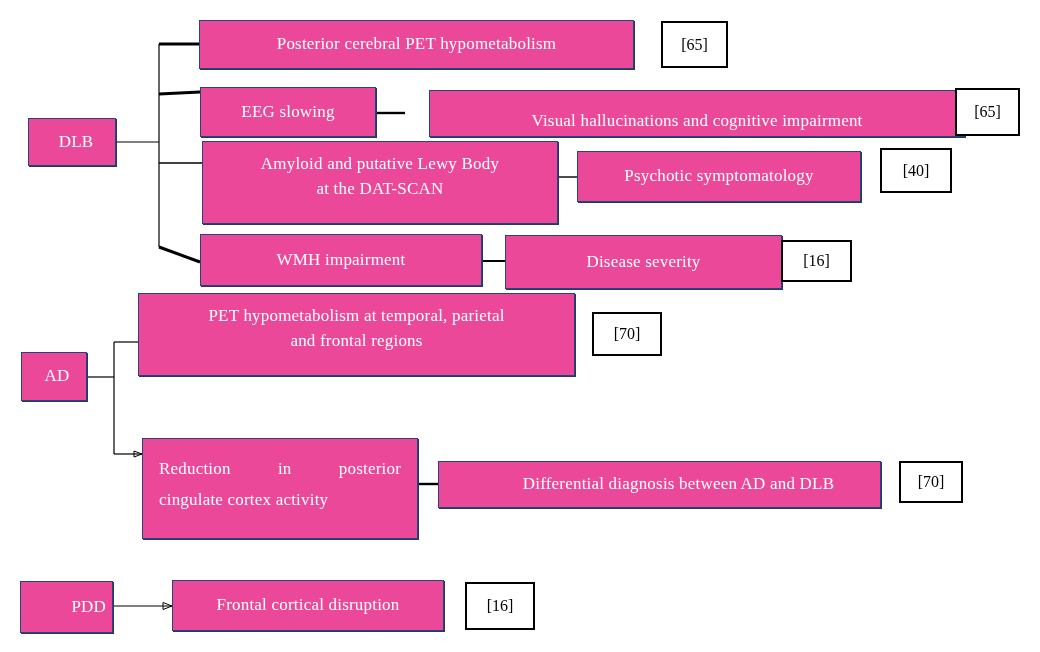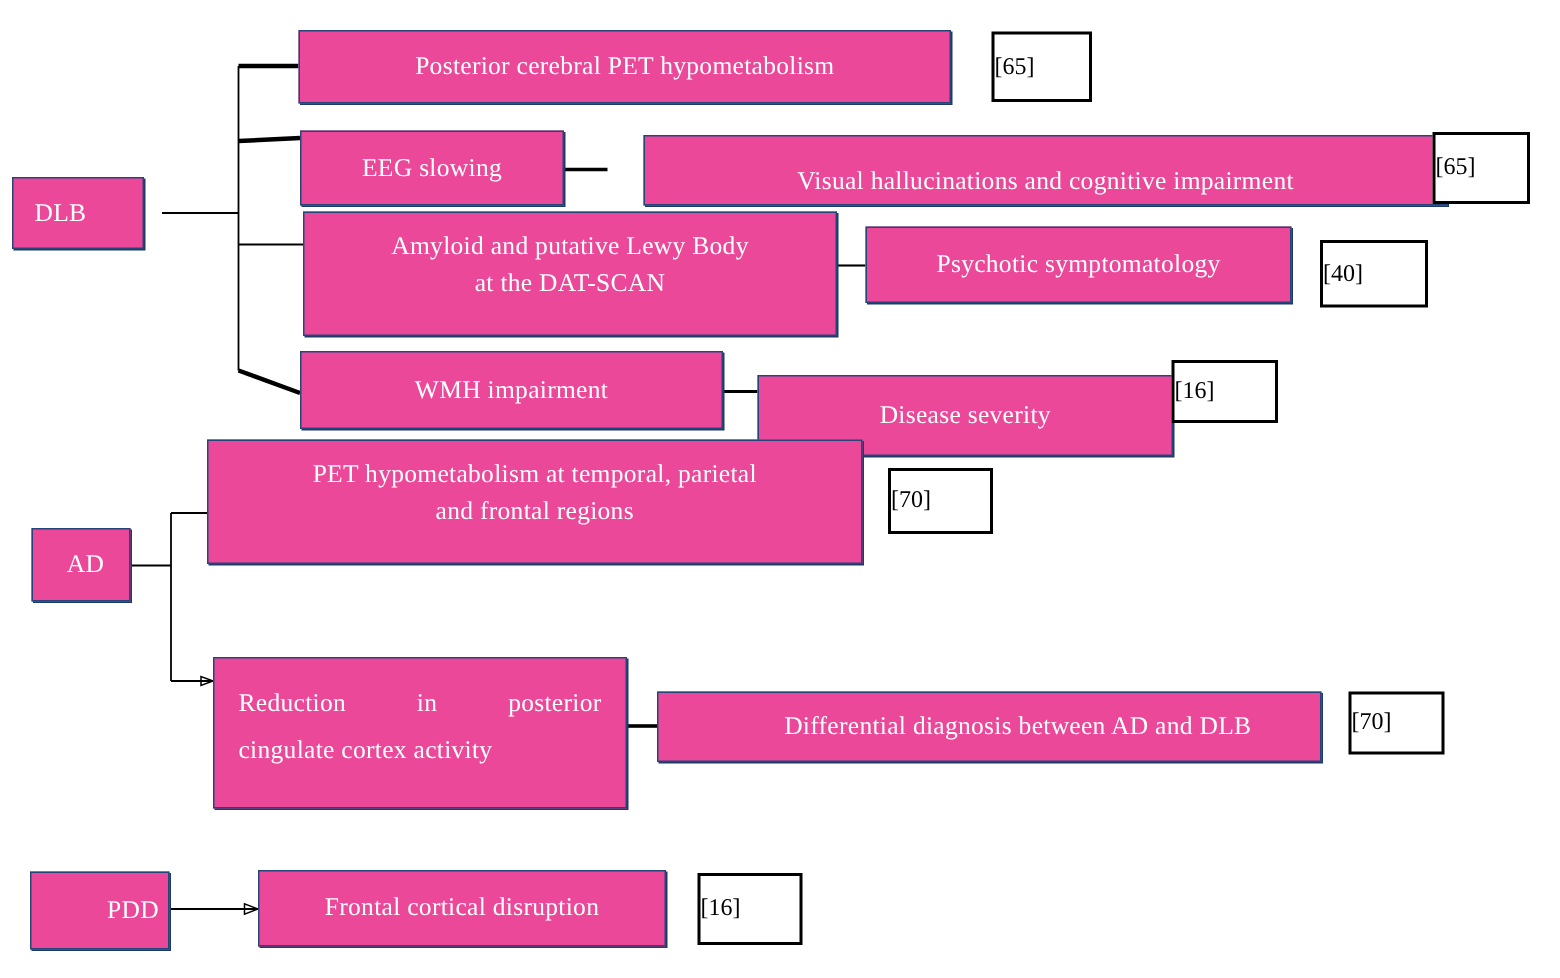--- a/index.html
+++ b/index.html
@@ -38,20 +38,21 @@
   .node.justify .ln{ display:block; text-align:justify; text-align-last:justify;}
   .node.justify .ln.last{ text-align:left; text-align-last:left;}
   .cite{
     position:absolute;
     box-sizing:border-box;
     background:#ffffff;
     border:2px solid #000000;
     color:#000000;
     display:flex;
     align-items:center;
+    justify-content:center;
     font-size:16px;
   }
   svg.wires{
     position:absolute;left:0;top:0;width:1040px;height:652px;
     pointer-events:none;
   }
   svg.wires line, svg.wires path{ stroke:#000; fill:none; }
 </style>
 </head>
 <body>
@@ -80,21 +81,21 @@
     <line x1="114" y1="342" x2="138" y2="342" stroke-width="1.2"></line>
     <line x1="114" y1="454" x2="142" y2="454" stroke-width="1.2"></line>
     <path d="M142 454 L134 451 L134 457 Z" fill="#000"></path>
 
     <line x1="418" y1="484" x2="438" y2="484" stroke-width="2.4"></line>
 
     <line x1="113" y1="606" x2="172" y2="606" stroke-width="1.2"></line>
     <path d="M172 606 L163 602.5 L163 609.5 Z" fill="#000"></path>
   </svg>
 
-  <div class="node" style="left:8px;top:118px;width:88px;height:48px;justify-content:flex-start;padding-left:14px;">
+  <div class="node" style="left:28px;top:118px;width:88px;height:48px;justify-content:center;padding-left:14px;">
     <span>DLB</span>
   </div>
 
   <div class="node" style="left:199px;top:20px;width:435px;height:49px;">
     <span>Posterior cerebral PET hypometabolism</span>
   </div>
   <div class="cite" style="left:661px;top:21px;width:67px;height:47px;">
     <span>[65]</span>
   </div>
 
@@ -108,28 +109,28 @@
     <span>[65]</span>
   </div>
 
   <div class="node two-line" style="left:202px;top:141px;width:356px;height:83px;">
     <span class="ln">Amyloid and putative Lewy Body</span>
     <span class="ln">at the DAT-SCAN</span>
   </div>
   <div class="node" style="left:577px;top:151px;width:284px;height:51px;">
     <span>Psychotic symptomatology</span>
   </div>
-  <div class="cite" style="left:880px;top:160px;width:72px;height:45px;">
+  <div class="cite" style="left:880px;top:148px;width:72px;height:45px;">
     <span>[40]</span>
   </div>
 
   <div class="node" style="left:200px;top:234px;width:282px;height:52px;">
     <span>WMH impairment</span>
   </div>
-  <div class="node" style="left:505px;top:250px;width:277px;height:54px;">
+  <div class="node" style="left:505px;top:235px;width:277px;height:54px;">
     <span>Disease severity</span>
   </div>
   <div class="cite" style="left:781px;top:240px;width:71px;height:42px;">
     <span>[16]</span>
   </div>
 
   <div class="node" style="left:21px;top:352px;width:66px;height:49px;justify-content:center;padding-left:12px;">
     <span>AD</span>
   </div>
 

